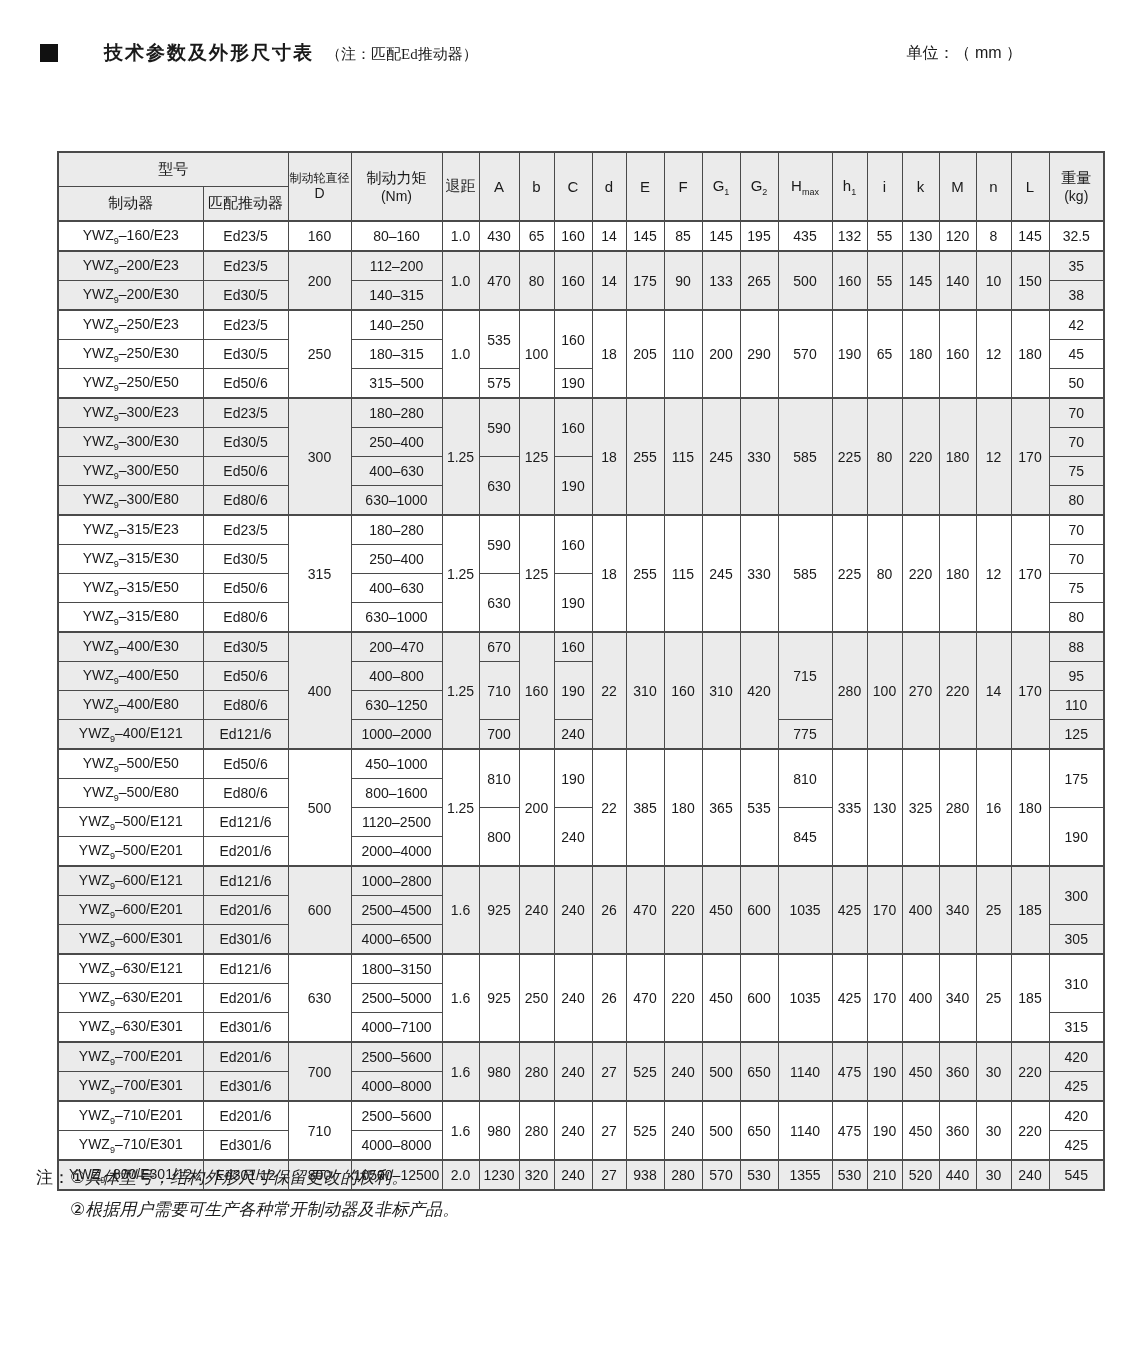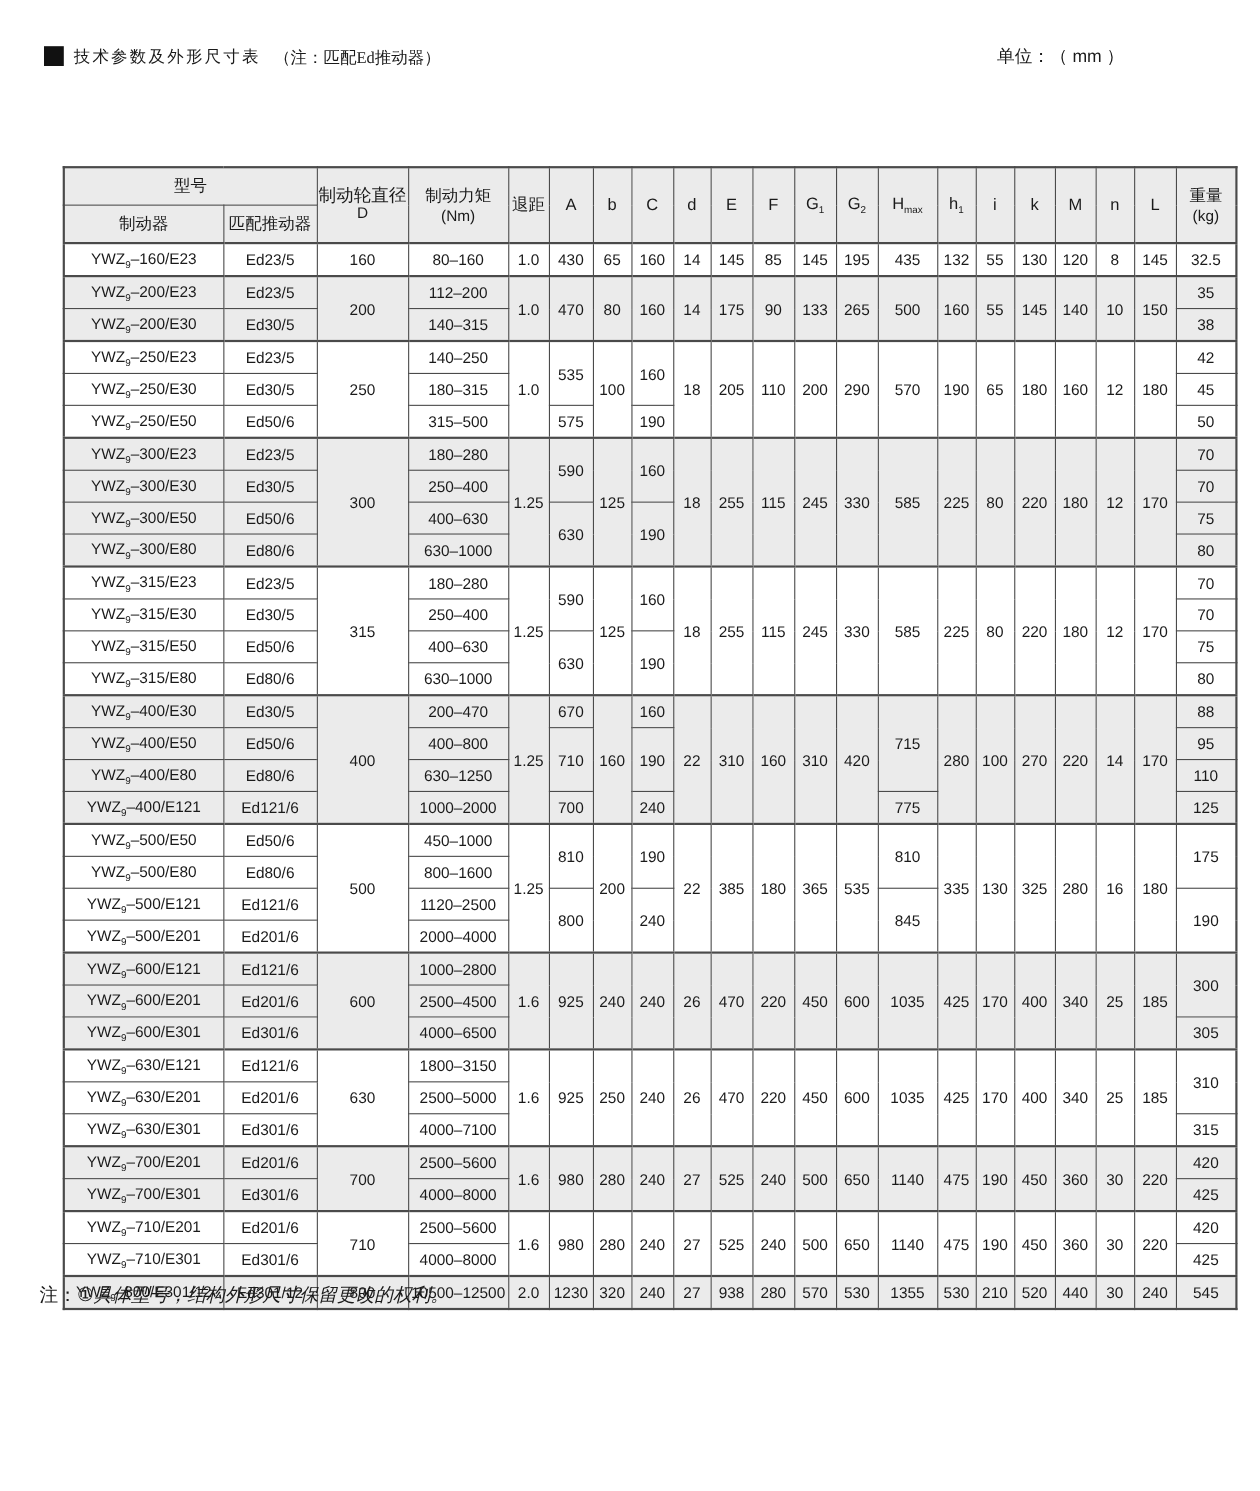--- a/index.html
+++ b/index.html
@@ -3,40 +3,40 @@
 <meta charset="utf-8">
 <style>
   html,body { margin:0; padding:0; background:#ffffff; }
   .page {
     position:relative; width:1145px; height:1355px; background:#fff;
     font-family:"Liberation Sans","DejaVu Sans",sans-serif; color:#1a1a1a;
   }
   
   .title-bar { position:absolute; top:40px; left:40px; width:982px; display:flex; align-items:center; }
   .bullet { width:18px; height:18px; background:#111; flex:0 0 auto; margin-right:9px; }
-  .title-text { font-size:15px; font-weight:normal; letter-spacing:2px; }
+  .title-text { font-size:19px; font-weight:bold; letter-spacing:2px;margin-left:37px; }
   .title-note { font-size:15px; margin-left:12px; margin-top:3px;font-family:Liberation Serif, serif; }
   .unit-label { margin-left:auto; font-size:16px; }
   
   table.spec {
     position:absolute; top:112px; left:57px;
     border-collapse:collapse; table-layout:fixed;
     border:2px solid var(--border);
     margin-top:39px;
   }
   .spec th, .spec td {
     border:1px solid var(--border);
     text-align:center; vertical-align:middle;
     padding:0 1px; font-size:14px; color:#1a1a1a; overflow:hidden; white-space:nowrap;
   }
   .spec thead th { background:var(--header-bg); font-weight:normal; font-size:15px; height:33px; }
   .spec td { height:28px; background:#fff; }
   .spec tr.alt td { background:var(--alt-bg); }
   .spec tr.group-start td { border-top:2px solid var(--border); }
-  .hdr-small { font-size:16px; display:block; line-height:13px; }
+  .hdr-small { font-size:12px; display:block; line-height:13px; }
   .hdr-line2 { display:block; font-size:14px; line-height:16px; }
   .spec sub { font-size:9px; }
   .spec td sub { font-size:9px; }
   
   .notes { position:absolute; left:36px; top:1162px; font-size:17px; display:flex; }
   .notes-prefix { flex:0 0 auto; line-height:32px; }
   .notes-items { flex:1;font-style:italic; }
   .note-line { line-height:32px; }
 </style>
 </head>
@@ -519,16 +519,17 @@
           <td>240</td>
           <td>545</td>
         </tr>
       </tbody>
   </table>
 
   <div class="notes">
     <span class="notes-prefix">注：</span>
     <div class="notes-items">
         <div class="note-line">①具体型号，结构外形尺寸保留更改的权利。</div>
+        <div class="note-line">②根据用户需要可生产各种常开制动器及非标产品。</div>
       </div>
   </div>
 
 </div>
 
 </body></html>

